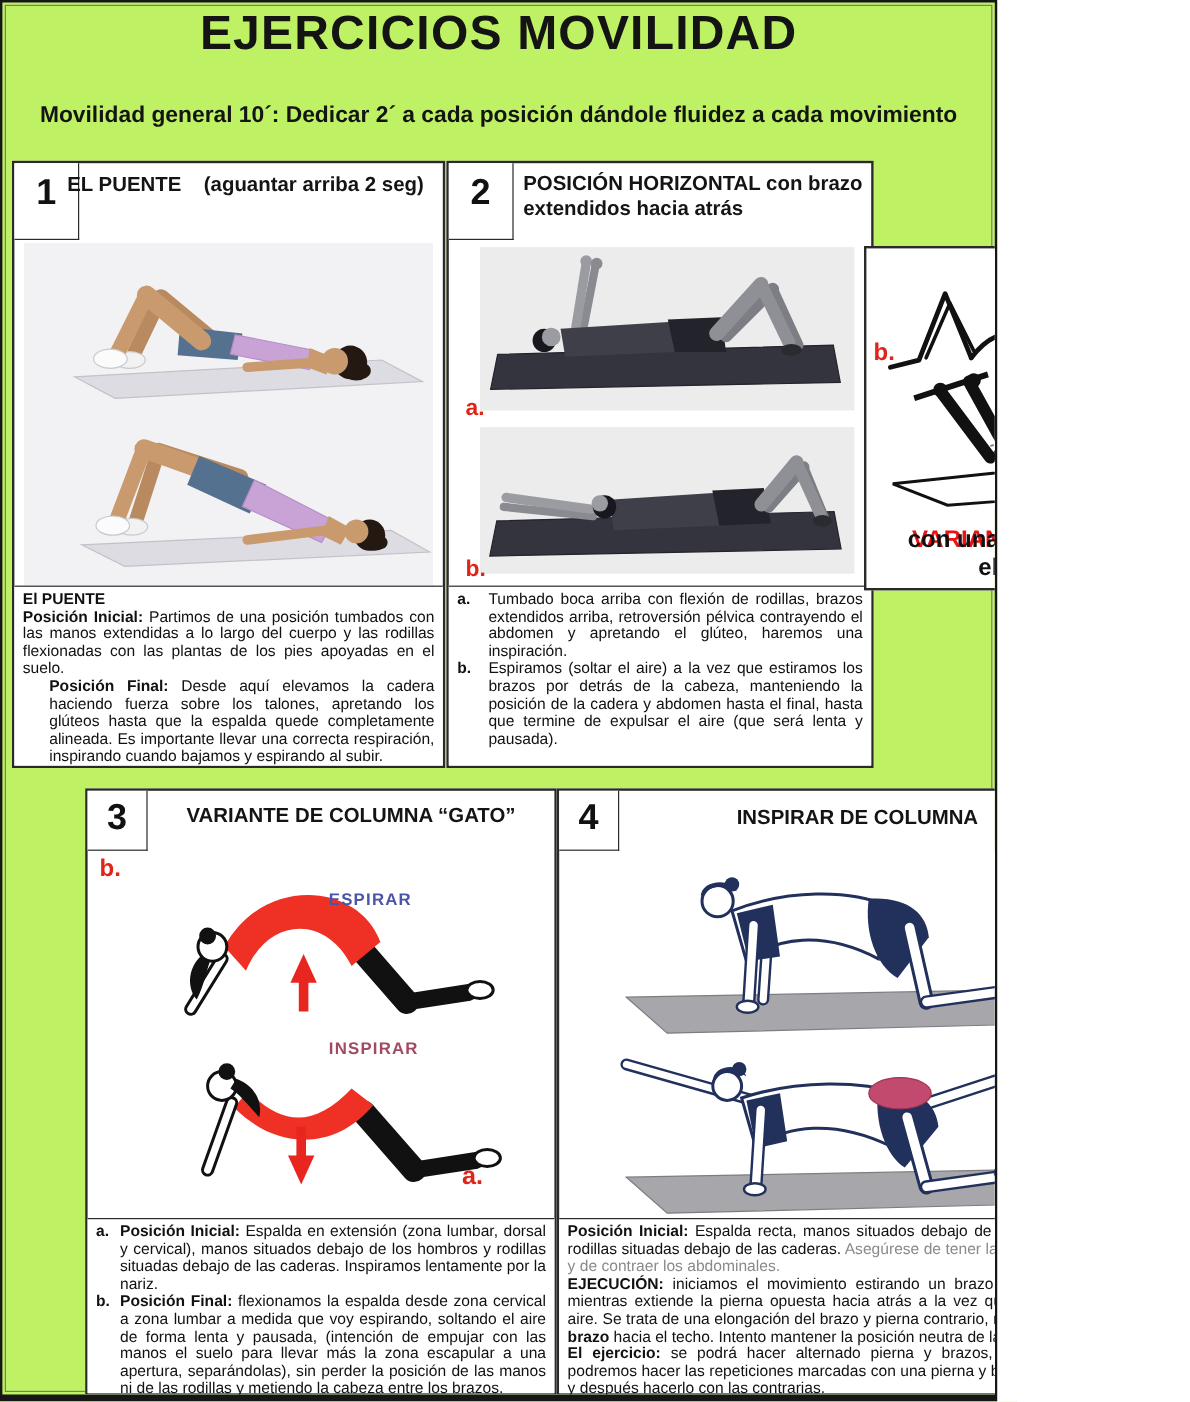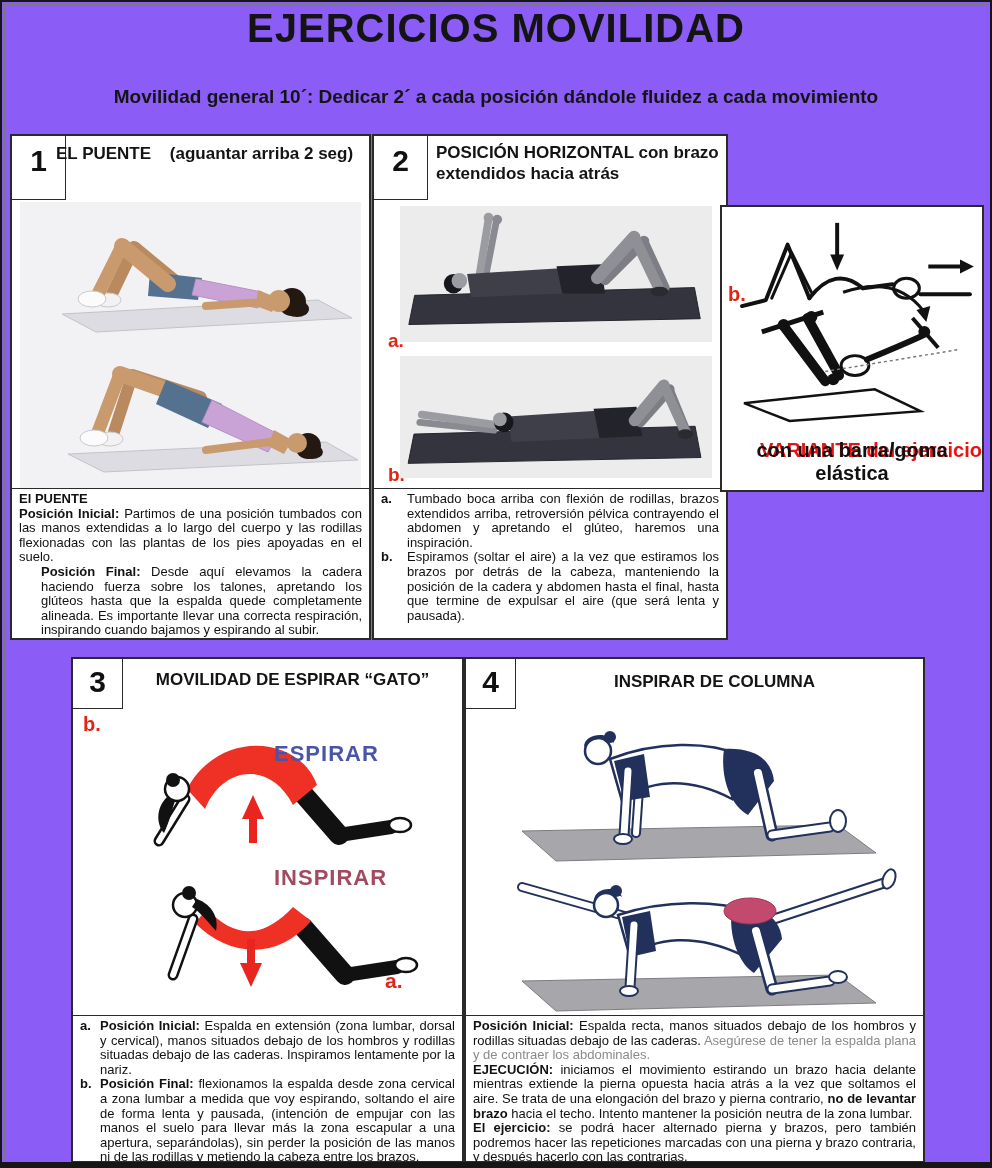--- a/index.html
+++ b/index.html
@@ -1,18 +1,18 @@
 <!DOCTYPE html>
 <html><head>
 <meta charset="utf-8">
 <style>
   html,body { margin:0; padding:0; background:#ffffff; }
   .page {
-    position:relative; width:992px; height:1168px; box-sizing:border-box;
-    background:#8b5cf6; font-family:"Liberation Sans", sans-serif; color:#111;
+    position:relative; width:831px; height:1168px; box-sizing:border-box;
+    background:#bef264; font-family:"Liberation Sans", sans-serif; color:#111;
     border:2px solid #161616; border-bottom:6px solid #161616; overflow:hidden;
   }
   .inner-frame { position:absolute; inset:2px; border:1px solid #7a7a7a; pointer-events:none; }
   .title {
     position:absolute; top:4px; left:0; width:100%; text-align:center;
     font-size:40px; font-weight:700; letter-spacing:1px; color:#141414;
   }
   .subtitle {
     position:absolute; top:84px; left:0; width:100%; text-align:center;
     font-size:19px; font-weight:700; color:#141414;
@@ -30,21 +30,21 @@
     line-height:14.6px; text-align:justify; background:#fff;
   }
   .textblock p { margin:0; }
   .indent { margin-left:22px !important; }
   .li { display:flex; }
   .li .let { flex:0 0 26px; font-weight:700; }
   .li3 .let { flex:0 0 20px; }
   .li .bod { flex:1; text-align:justify; }
   .gray { color:#8a8a8a; }
   .redlab { position:absolute; color:#e02417; font-weight:700; font-size:19px; }
-  .breathlab { position:absolute; font-weight:700; font-size:22px; letter-spacing:1px; }
+  .breathlab { position:absolute; font-weight:700; font-size:14px; letter-spacing:1px; }
   .espirar { color:#4a55a8; }
   .inspirar { color:#a04b61; }
   .imgarea { position:absolute; overflow:hidden; }
   .photo { position:absolute; background:#ececec; overflow:hidden; }
   .varcap1 { position:absolute; bottom:28px; width:100%; text-align:right; color:#ee1111; font-weight:700; font-size:20px; }
   .varcap2 { position:absolute; bottom:5px;  width:100%; text-align:center; color:#111;    font-weight:700; font-size:20px; }
   svg { display:block; }
 </style>
 </head>
 <body>
@@ -201,21 +201,21 @@
         </g>
       </svg>
     </div>
     <div class="redlab" style="left:6px; top:76px; font-size:20px;">b.</div>
     <div class="varcap1">VARIANTE del ejercicio</div>
     <div class="varcap2">con una barra/goma elástica</div>
   </div>
 
   <div class="exbox" style="left:69px; top:655px; width:393px; height:506px;">
     <div class="numcell" style="width:50px; height:50px; padding-top:6px;">3</div>
-    <div class="bxtitle" style="left:50px; top:10px; right:0; text-align:center;">MOVILIDAD DE ESPIRAR “GATO”</div>
+    <div class="bxtitle" style="left:50px; top:10px; right:0; text-align:center;">VARIANTE DE COLUMNA “GATO”</div>
     <div class="redlab" style="left:10px; top:54px; font-size:20px;">b.</div>
 
     <div class="imgarea" style="left:28px; top:64px; width:334px; height:290px;">
       <svg width="334" height="290" viewBox="0 0 334 290">
         <rect width="334" height="290" fill="#ffffff"></rect>
 
         <g>
           <line x1="198" y1="66" x2="238" y2="112" stroke="#111" stroke-width="20" stroke-linecap="round"></line>
           <line x1="238" y1="112" x2="290" y2="104" stroke="#111" stroke-width="14" stroke-linecap="round"></line>
           <ellipse cx="299" cy="102" rx="11" ry="7" fill="#fff" stroke="#111" stroke-width="2.5"></ellipse>

